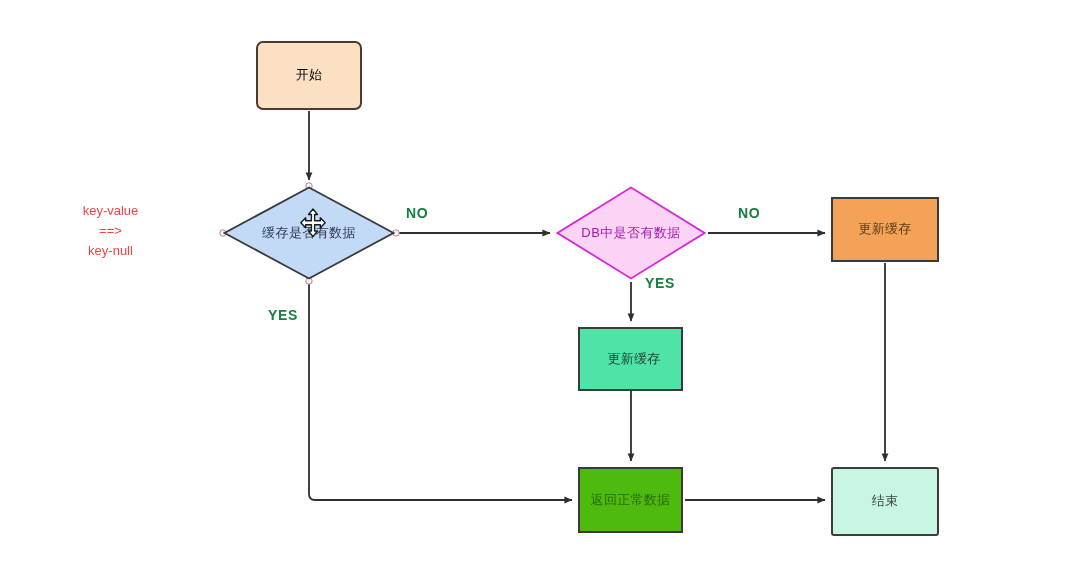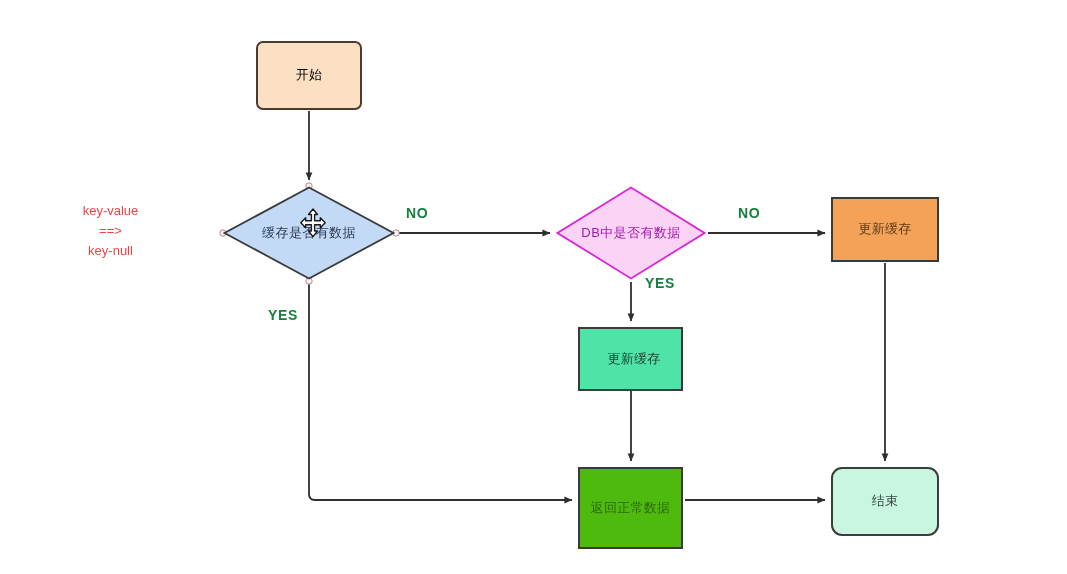--- a/index.html
+++ b/index.html
@@ -50,21 +50,21 @@
     border-radius: 7px;
     color: #000000;
   }
   .node-end {
     left: 831px;
     top: 467px;
     width: 108px;
     height: 69px;
     background: #c8f6e0;
     border: 2px solid #3c3c3c;
-    border-radius: 11px;
+    border-radius: 3px;
     color: #3a4a44;
   }
   .node-empty-data {
     left: 831px;
     top: 197px;
     width: 108px;
     height: 65px;
     background: #f5a259;
     border: 2px solid #3a3a3a;
     color: #5a3a18;
@@ -76,21 +76,21 @@
     height: 64px;
     background: #4fe3a8;
     border: 2px solid #3a3a3a;
     color: #1c4434;
     padding-left: 7px;
   }
   .node-normal-data {
     left: 578px;
     top: 467px;
     width: 105px;
-    height: 82px;
+    height: 66px;
     background: #4fba0e;
     border: 2px solid #3a3a3a;
     color: #2c6a08;
   }
 
   
   .diamond {
     position: absolute;
     z-index: 3;
   }

